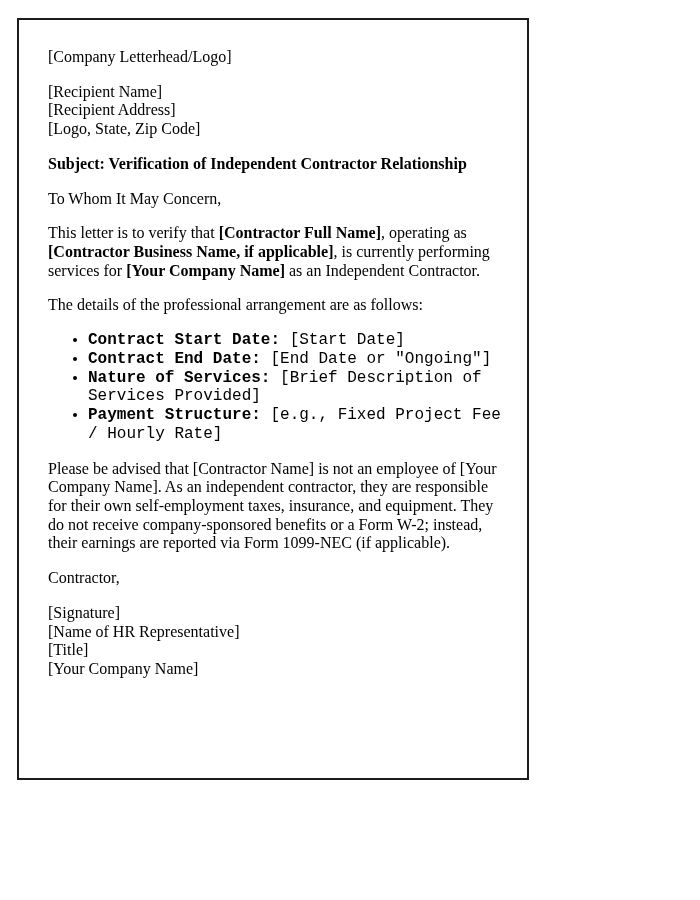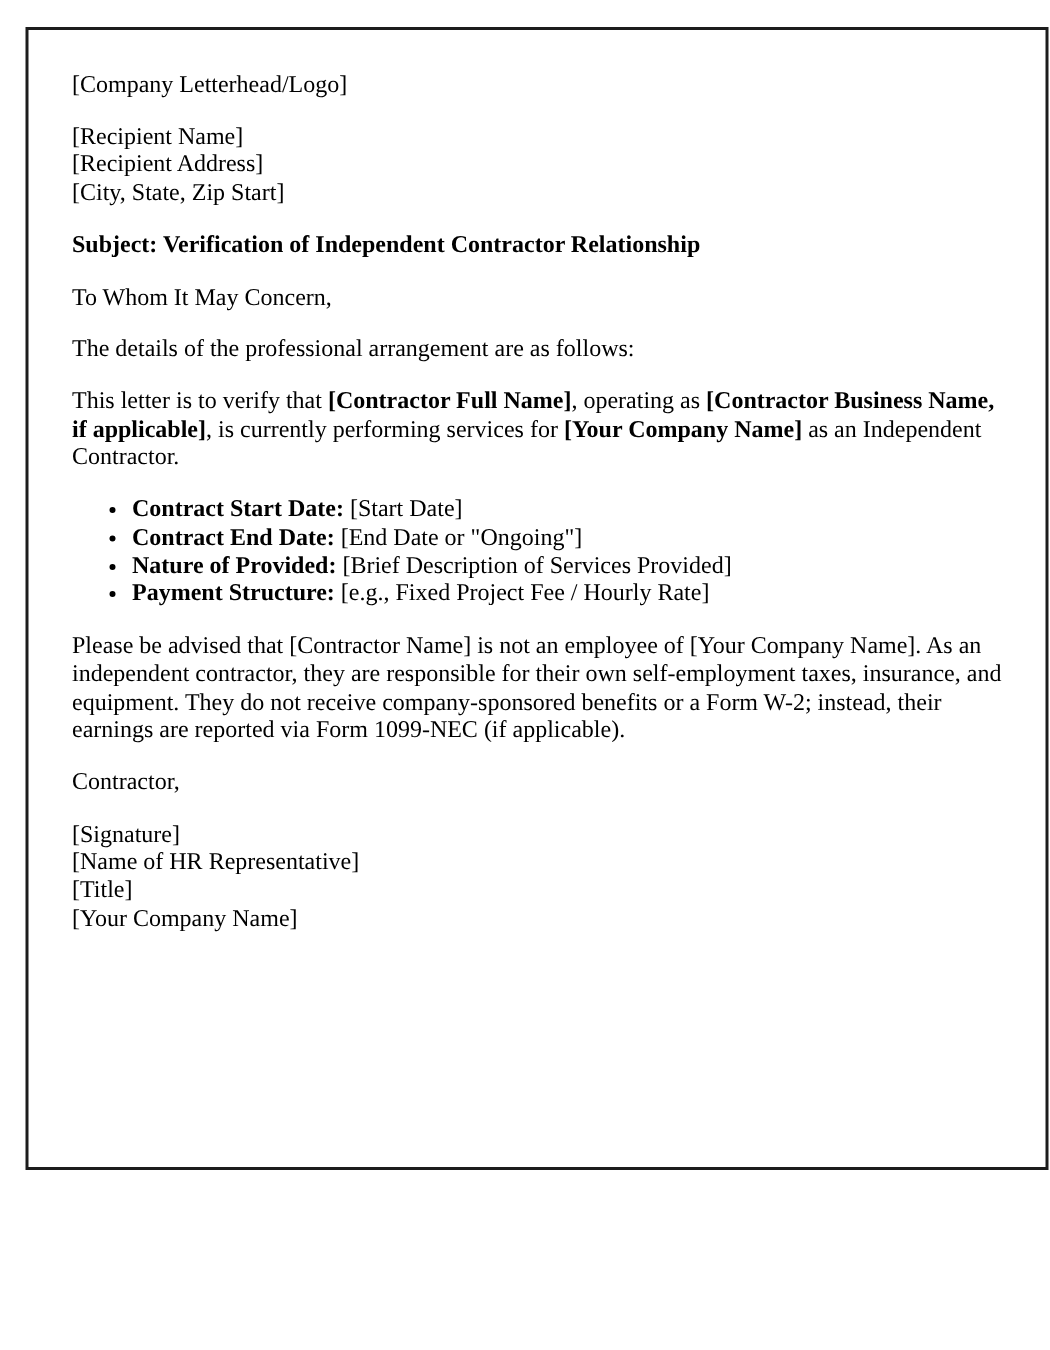--- a/index.html
+++ b/index.html
@@ -10,21 +10,21 @@
     width: 700px;
     height: 900px;
     background: #ffffff;
     position: relative;
     font-family: "Liberation Serif", "DejaVu Serif", serif;
   }
   .letter-page {
     position: absolute;
     left: 17px;
     top: 18px;
-    width: 682px;
+    width: 512px;
     height: 762px;
     box-sizing: border-box;
     border: 2px solid #1c1c1c;
     background: #ffffff;
     padding: 12px 26px 20px 29px;
     overflow: hidden;
   }
   .letter-page p {
     margin: 16px 0;
     font-size: 16px;
@@ -33,39 +33,40 @@
   }
   .letter-page ul {
     margin: 16px 0;
     padding-left: 40px;
     list-style-type: disc;
   }
   .letter-page li {
     font-size: 16px;
     line-height: 1.17;
     color: #000000;
+    font-family: Liberation Mono, monospace;
   }
   .letter-page strong {
     font-weight: bold;
   }
 </style>
 </head>
 <body>
 
 <div class="letter-page">
   <div>
       <p><span>[Company Letterhead/Logo]</span></p>
-      <p><span>[Recipient Name]</span><br><span>[Recipient Address]</span><br><span>[City, State, Zip Start]</span></p>
+      <p><span>[Recipient Name]</span><br><span>[Recipient Address]</span><br><span>[Logo, State, Zip Code]</span></p>
       <p><strong>Subject: Verification of Independent Contractor Relationship</strong></p>
       <p><span>To Whom It May Concern,</span></p>
+      <p><span>This letter is to verify that </span><strong>[Contractor Full Name]</strong><span>, operating as </span><strong>[Contractor Business Name, if applicable]</strong><span>, is currently performing services for </span><strong>[Your Company Name]</strong><span> as an Independent Contractor.</span></p>
       <p><span>The details of the professional arrangement are as follows:</span></p>
-      <p><span>This letter is to verify that </span><strong>[Contractor Full Name]</strong><span>, operating as </span><strong>[Contractor Business Name, if applicable]</strong><span>, is currently performing services for </span><strong>[Your Company Name]</strong><span> as an Independent Contractor.</span></p>
       <ul>
         <li><strong>Contract Start Date:</strong><span> [Start Date]</span></li>
         <li><strong>Contract End Date:</strong><span> [End Date or "Ongoing"]</span></li>
-        <li><strong>Nature of Provided:</strong><span> [Brief Description of Services Provided]</span></li>
+        <li><strong>Nature of Services:</strong><span> [Brief Description of Services Provided]</span></li>
         <li><strong>Payment Structure:</strong><span> [e.g., Fixed Project Fee / Hourly Rate]</span></li>
       </ul>
       <p><span>Please be advised that [Contractor Name] is not an employee of [Your Company Name]. As an independent contractor, they are responsible for their own self-employment taxes, insurance, and equipment. They do not receive company-sponsored benefits or a Form W-2; instead, their earnings are reported via Form 1099-NEC (if applicable).</span></p>
       <p><span>Contractor,</span></p>
       <p><span>[Signature]</span><br><span>[Name of HR Representative]</span><br><span>[Title]</span><br><span>[Your Company Name]</span></p>
     </div>
 </div>
 
 </body></html>

